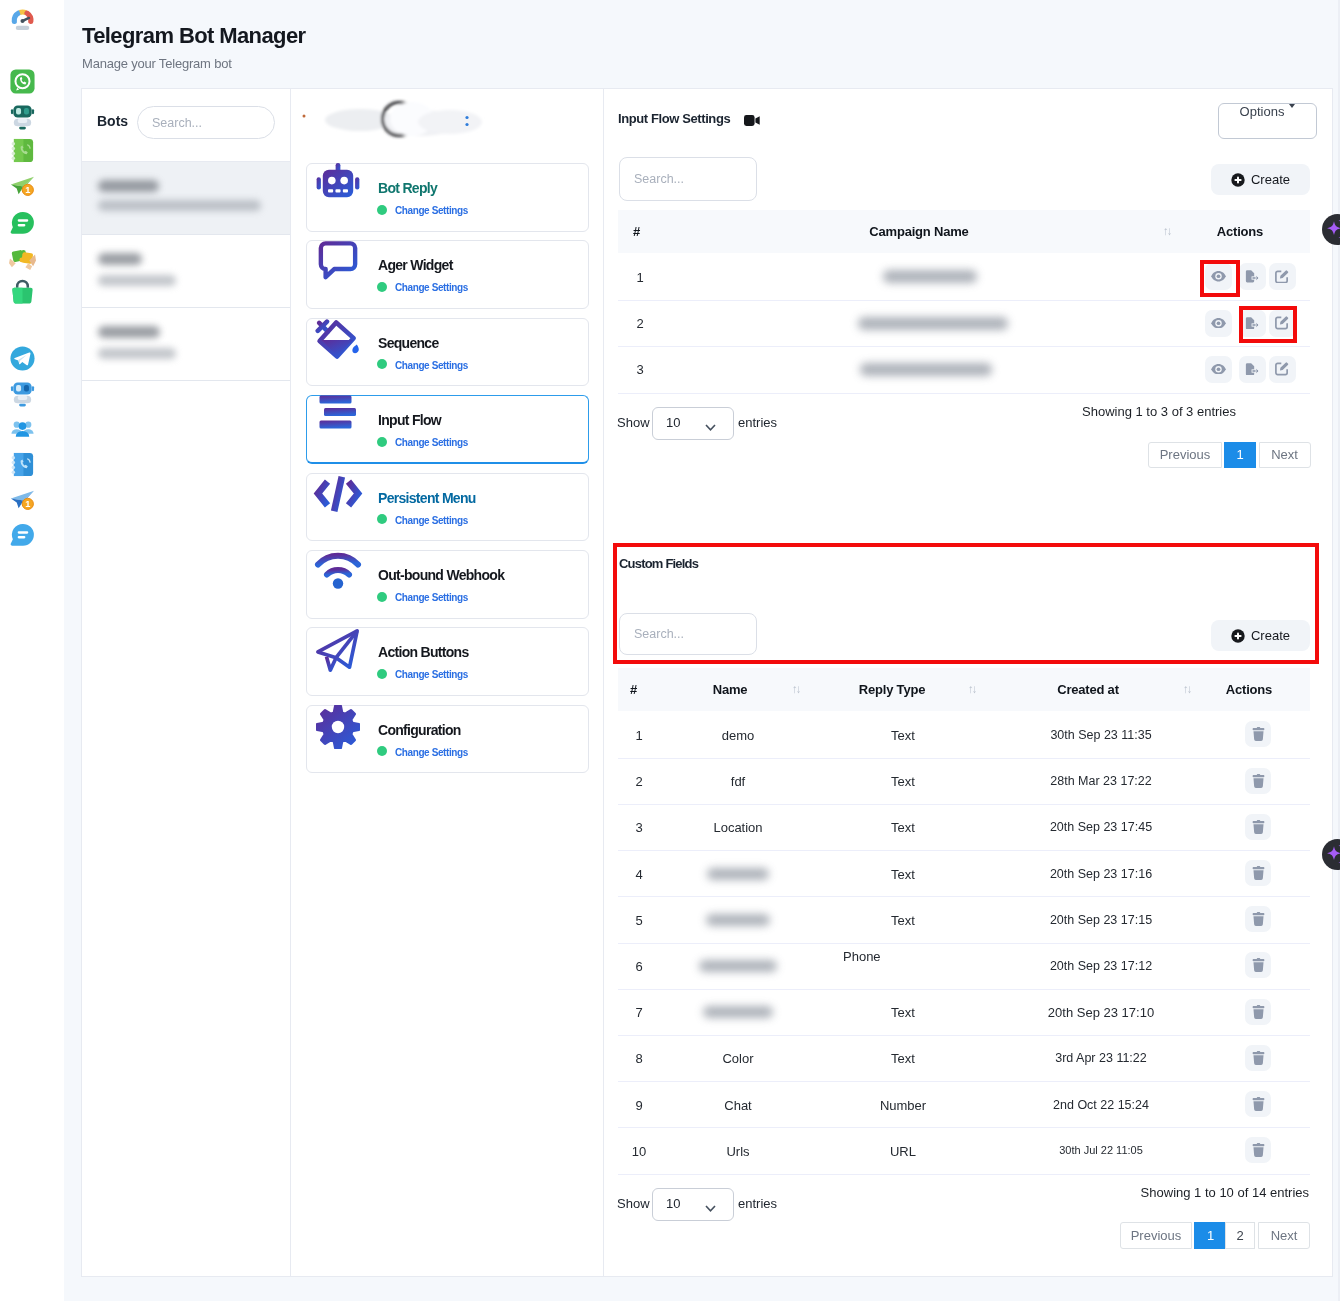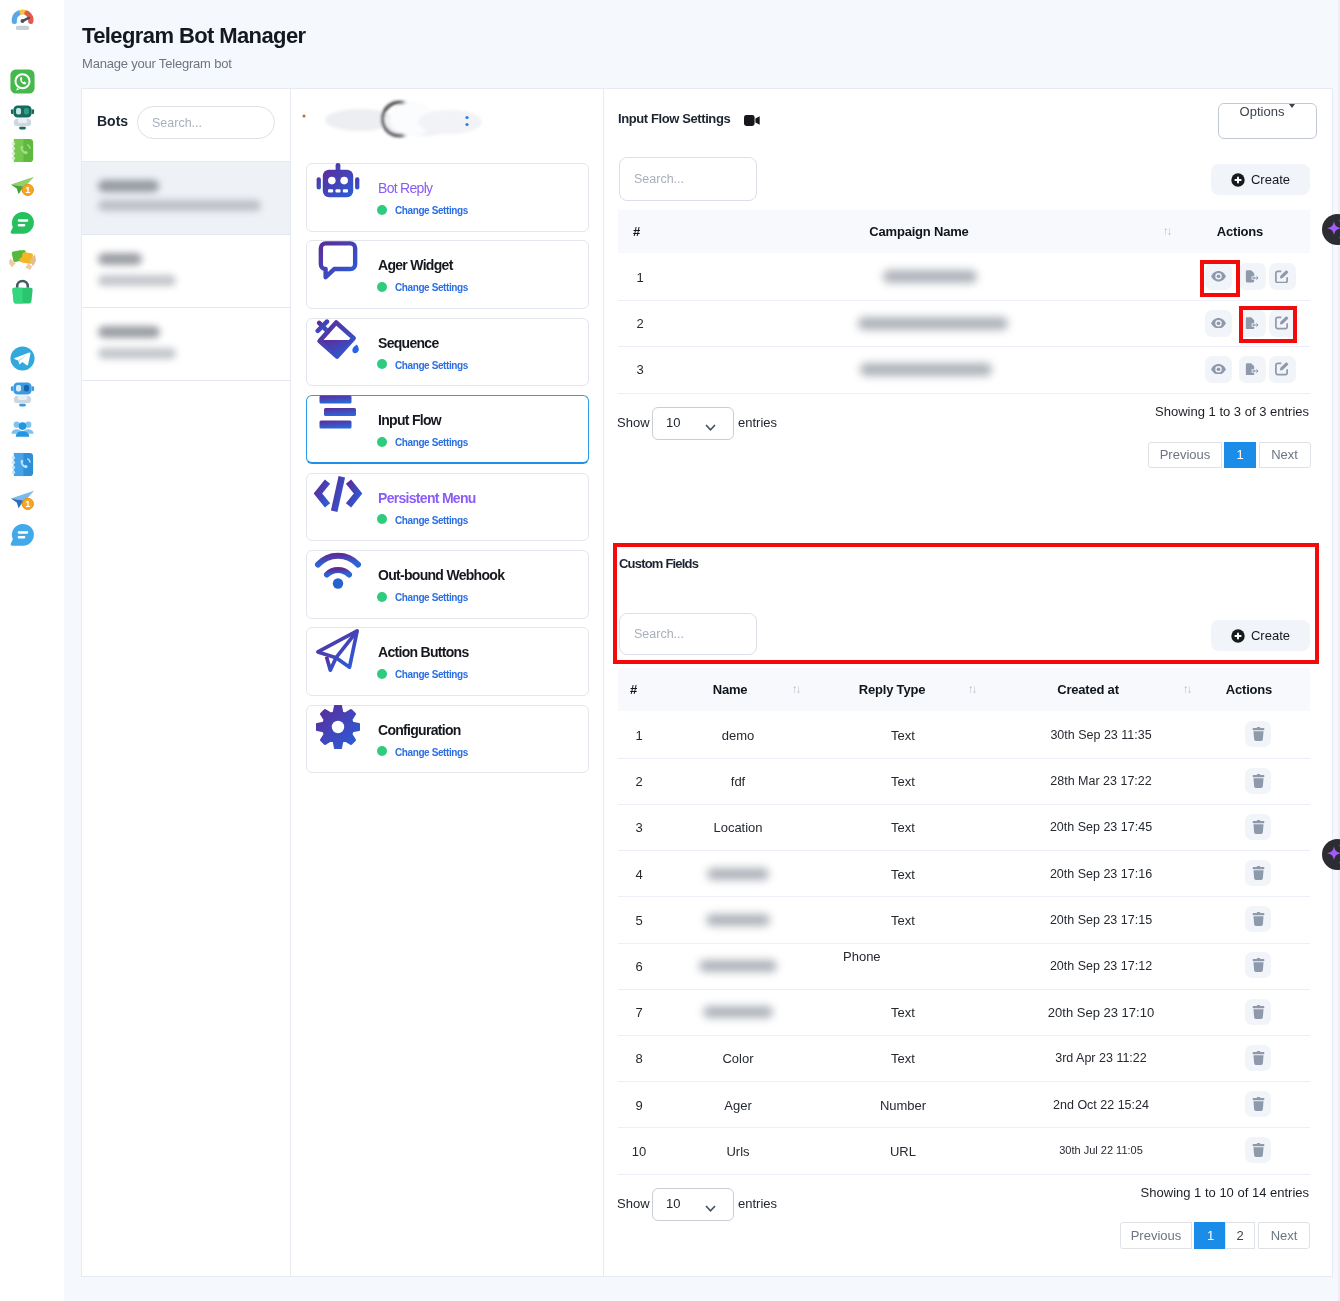--- a/index.html
+++ b/index.html
@@ -212,21 +212,21 @@
         <rect x="1.5" y="15" width="4.5" height="13" rx="2.2"></rect>
         <rect x="42" y="15" width="4.5" height="13" rx="2.2"></rect>
       </g>
       <circle cx="17.5" cy="18.5" r="4" fill="#fff"></circle>
       <circle cx="30.5" cy="18.5" r="4" fill="#fff"></circle>
       <rect x="13.5" y="27.5" width="5.4" height="3.6" rx="1" fill="#fff"></rect>
       <rect x="21.3" y="27.5" width="5.4" height="3.6" rx="1" fill="#fff"></rect>
       <rect x="29.1" y="27.5" width="5.4" height="3.6" rx="1" fill="#fff"></rect>
     </svg>
   </div>
-<div class="a" style="left:378px;top:180.0px;font-size:14px;letter-spacing:-0.7px;font-weight:normal;color:#8b5cf6;">Bot Reply</div>
+<div class="a" style="left:378px;top:180.0px;font-size:14px;letter-spacing:-0.7px;font-weight:bold;color:#0f766e;">Bot Reply</div>
 <div class="a" style="left:377px;top:204.5px;width:10px;height:10px;border-radius:50%;background:#2fcb7f;"></div>
 <div class="a" style="left:395px;top:205.0px;font-size:10px;letter-spacing:-0.4px;font-weight:bold;color:#2b6fe3;">Change Settings</div>
 <div class="a" style="left:306px;top:240.4px;width:283px;height:68.5px;background:#fff;border:1px solid #e3e6ed;border-radius:6px;box-sizing:border-box;"></div>
 <div class="a ctr" style="left:312px;top:240.4px;width:52px;height:68.5px;">
     <svg width="40" height="40" viewBox="0 0 42 42">
       <defs>
         <linearGradient id="gp" x1="0" y1="0" x2="0.85" y2="1">
           <stop offset="0" stop-color="#5e2b97"></stop>
           <stop offset="1" stop-color="#2b5bd7"></stop>
         </linearGradient>
@@ -286,21 +286,21 @@
           <stop offset="1" stop-color="#2b5bd7"></stop>
         </linearGradient>
       </defs>
       <g fill="none" stroke="url(#gp)" stroke-width="7">
         <path d="M16 9 L6 21.5 L16 34"></path>
         <path d="M38 9 L48 21.5 L38 34"></path>
         <path d="M31 4 L23 40"></path>
       </g>
     </svg>
   </div>
-<div class="a" style="left:378px;top:489.6px;font-size:14px;letter-spacing:-0.7px;font-weight:bold;color:#8b5cf6;">Persistent Menu</div>
+<div class="a" style="left:378px;top:489.6px;font-size:14px;letter-spacing:-0.7px;font-weight:bold;color:#0369a1;">Persistent Menu</div>
 <div class="a" style="left:377px;top:514.1px;width:10px;height:10px;border-radius:50%;background:#2fcb7f;"></div>
 <div class="a" style="left:395px;top:514.6px;font-size:10px;letter-spacing:-0.4px;font-weight:bold;color:#2b6fe3;">Change Settings</div>
 <div class="a" style="left:306px;top:550.0px;width:283px;height:68.5px;background:#fff;border:1px solid #e3e6ed;border-radius:6px;box-sizing:border-box;"></div>
 <div class="a ctr" style="left:312px;top:550.0px;width:52px;height:68.5px;">
     <svg width="52" height="40" viewBox="0 0 52 40">
       <defs>
         <linearGradient id="gv" x1="0" y1="0" x2="0.25" y2="1">
           <stop offset="0" stop-color="#5e2b97"></stop>
           <stop offset="1" stop-color="#2b66d9"></stop>
         </linearGradient>
@@ -438,21 +438,21 @@
 <div class="sep" style="top:392.5px;"></div>
 <div class="redbox" style="left:1199.5px;top:259.5px;width:32px;height:29px;"></div>
 <div class="redbox" style="left:1238.5px;top:305.5px;width:50px;height:29px;"></div>
 <div class="a" style="left:617px;top:415px;font-size:13px;color:#212730;">Show</div>
 <div class="selbox" style="left:652px;top:407px;"></div>
 <div class="a" style="left:666px;top:415px;font-size:13px;color:#212730;">10</div>
 <div class="a" style="left:705px;top:417px;"><svg width="11" height="7" viewBox="0 0 11 7">
       <path d="M1 1 L5.5 5.8 L10 1" fill="none" stroke="#45505e" stroke-width="1.6"></path>
     </svg></div>
 <div class="a" style="left:738px;top:415px;font-size:13px;color:#212730;">entries</div>
-<div class="a" style="left:1009px;top:404px;width:300px;text-align:right;font-size:13px;color:#1c2026;">Showing 1 to 3 of 3 entries</div>
+<div class="a" style="left:1009px;top:404px;width:300px;text-align:center;font-size:13px;color:#1c2026;">Showing 1 to 3 of 3 entries</div>
 <div class="pgbtn" style="left:1148px;top:441.5px;width:72px;height:24px;border-radius:3px 0 0 3px;">Previous</div>
 <div class="pgbtn" style="left:1224px;top:441.5px;width:30px;height:24px;background:#1b8ce8;border-color:#1b8ce8;color:#fff;border-radius:0;">1</div>
 <div class="pgbtn" style="left:1258.5px;top:441.5px;width:50px;height:24px;border-radius:0 3px 3px 0;">Next</div>
 <div class="redbox" style="left:613px;top:543px;width:698px;height:113px;"></div>
 <div class="a" style="left:619px;top:556px;font-size:13px;letter-spacing:-0.8px;font-weight:bold;color:#1b2430;">Custom Fields</div>
 <div class="searchbox" style="left:619px;top:613px;width:138px;height:42px;box-sizing:border-box;">Search...</div>
 <div class="createbtn" style="left:1211px;top:620px;width:99px;height:31px;"><svg width="14" height="14" viewBox="0 0 14 14">
       <circle cx="7" cy="7" r="6.7" fill="#17191d"></circle>
       <rect x="3.4" y="6" width="7.2" height="2" rx="1" fill="#fff"></rect>
       <rect x="6" y="3.4" width="2" height="7.2" rx="1" fill="#fff"></rect>
@@ -548,21 +548,21 @@
 <div class="a celltxt" style="left:843px;top:1051.3px;width:120px;text-align:center;">Text</div>
 <div class="a celltxt" style="left:1021px;top:1051.3px;width:160px;text-align:center;font-size:12.5px;">3rd Apr 23 11:22</div>
 <div class="abtn" style="left:1245px;top:1044.8px;width:26px;height:26px;">
     <svg width="13" height="14" viewBox="0 0 14 15">
       <path d="M5 1 L5.7 0 H8.3 L9 1 H12.5 A0.8 0.8 0 0 1 13.3 1.8 V2.6 A0.8 0.8 0 0 1 12.5 3.4 H1.5 A0.8 0.8 0 0 1 0.7 2.6 V1.8 A0.8 0.8 0 0 1 1.5 1 Z" fill="#8f99ac"></path>
       <path d="M1.6 4.6 H12.4 L11.7 13.2 A1.9 1.9 0 0 1 9.8 15 H4.2 A1.9 1.9 0 0 1 2.3 13.2 Z" fill="#8f99ac"></path>
     </svg>
   </div>
 <div class="sep" style="top:1081.2px;"></div>
 <div class="a celltxt" style="left:627px;top:1097.5px;width:24px;text-align:center;">9</div>
-<div class="a celltxt" style="left:678px;top:1097.5px;width:120px;text-align:center;">Ager</div>
+<div class="a celltxt" style="left:678px;top:1097.5px;width:120px;text-align:center;">Chat</div>
 <div class="a celltxt" style="left:843px;top:1097.5px;width:120px;text-align:center;">Number</div>
 <div class="a celltxt" style="left:1021px;top:1097.5px;width:160px;text-align:center;font-size:12.5px;">2nd Oct 22 15:24</div>
 <div class="abtn" style="left:1245px;top:1091.0px;width:26px;height:26px;">
     <svg width="13" height="14" viewBox="0 0 14 15">
       <path d="M5 1 L5.7 0 H8.3 L9 1 H12.5 A0.8 0.8 0 0 1 13.3 1.8 V2.6 A0.8 0.8 0 0 1 12.5 3.4 H1.5 A0.8 0.8 0 0 1 0.7 2.6 V1.8 A0.8 0.8 0 0 1 1.5 1 Z" fill="#8f99ac"></path>
       <path d="M1.6 4.6 H12.4 L11.7 13.2 A1.9 1.9 0 0 1 9.8 15 H4.2 A1.9 1.9 0 0 1 2.3 13.2 Z" fill="#8f99ac"></path>
     </svg>
   </div>
 <div class="sep" style="top:1127.4px;"></div>
 <div class="a celltxt" style="left:627px;top:1143.7px;width:24px;text-align:center;">10</div>

